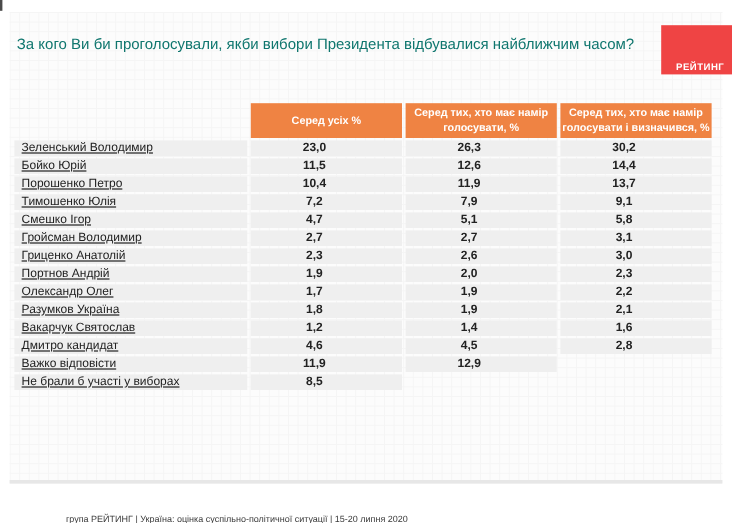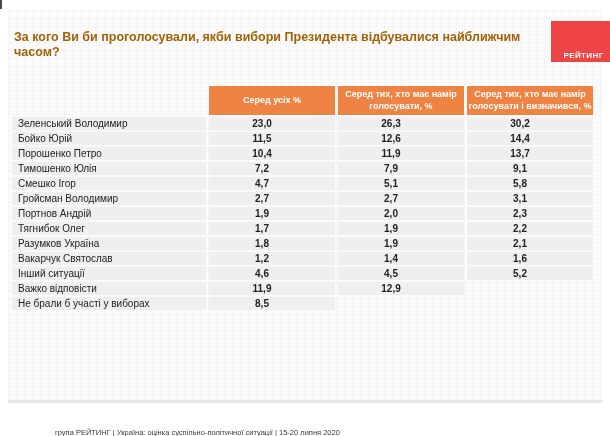--- a/index.html
+++ b/index.html
@@ -19,21 +19,21 @@
     width: 594px; height: 390px;
     background-color: #fcfcfc;
     background-image:
       linear-gradient(#f5f5f5 1px, transparent 1px),
       linear-gradient(90deg, #f5f5f5 1px, transparent 1px);
     background-size: 8px 8px;
     border-bottom: 3px solid #e7e7e7;
   }
   .slide-title {
     position: absolute; left: 14px; top: 30px; width: 535px;
-    font-size: 12.5px; font-weight: bold; color: #a16207;
+    font-size: 12.5px; font-weight: normal; color: #0f766e;
     line-height: 1.2;
   }
   .logo {
     position: absolute; left: 551px; top: 21px;
     width: 65px; height: 41px; background: #ef4444;
     display: flex; align-items: flex-end; justify-content: center;
   }
   .logo-label {
     font-size: 8px; font-weight: bold; color: #ffffff;
     letter-spacing: 0.4px; padding-bottom: 2px; white-space: nowrap;
@@ -49,21 +49,21 @@
     text-align: center; vertical-align: middle;
     padding: 0 1px; height: 29px;
   }
   table.poll th.corner { background: transparent; }
   table.poll td {
     background: #efefef; color: #222222;
     font-size: 10px; height: 13px; line-height: 13px;
     vertical-align: middle; padding: 0;
     white-space: nowrap; overflow: hidden;
   }
-  table.poll td.name { text-align: left; padding-left: 6px; }
+  table.poll td.name { text-align: left; padding-left: 6px; text-decoration: underline; }
   table.poll td.val  { text-align: center; padding-right: 20px; font-weight: bold; }
   table.poll td.empty { background: transparent; }
   .footer-source {
     position: absolute; left: 55px; top: 428px;
     font-size: 7.5px; color: #3a3a3a; white-space: nowrap;
   }
   .page-number {
     position: absolute; left: 580px; top: 410px;
     font-size: 9px; color: #333333; margin-left: 40px;
   }
@@ -126,48 +126,54 @@
         <td class="val">5,1</td>
         <td class="val">5,8</td>
       </tr>
       <tr>
         <td class="name">Гройсман Володимир</td>
         <td class="val">2,7</td>
         <td class="val">2,7</td>
         <td class="val">3,1</td>
       </tr>
       <tr>
+        <td class="name">Гриценко Анатолій</td>
+        <td class="val">2,3</td>
+        <td class="val">2,6</td>
+        <td class="val">3,0</td>
+      </tr>
+      <tr>
         <td class="name">Портнов Андрій</td>
         <td class="val">1,9</td>
         <td class="val">2,0</td>
         <td class="val">2,3</td>
       </tr>
       <tr>
-        <td class="name">Тягнибок Олег</td>
+        <td class="name">Олександр Олег</td>
         <td class="val">1,7</td>
         <td class="val">1,9</td>
         <td class="val">2,2</td>
       </tr>
       <tr>
         <td class="name">Разумков Україна</td>
         <td class="val">1,8</td>
         <td class="val">1,9</td>
         <td class="val">2,1</td>
       </tr>
       <tr>
         <td class="name">Вакарчук Святослав</td>
         <td class="val">1,2</td>
         <td class="val">1,4</td>
         <td class="val">1,6</td>
       </tr>
       <tr>
-        <td class="name">Інший ситуації</td>
+        <td class="name">Дмитро кандидат</td>
         <td class="val">4,6</td>
         <td class="val">4,5</td>
-        <td class="val">5,2</td>
+        <td class="val">2,8</td>
       </tr>
       <tr>
         <td class="name">Важко відповісти</td>
         <td class="val">11,9</td>
         <td class="val">12,9</td>
         <td class="val empty"></td>
       </tr>
       <tr>
         <td class="name">Не брали б участі у виборах</td>
         <td class="val">8,5</td>

